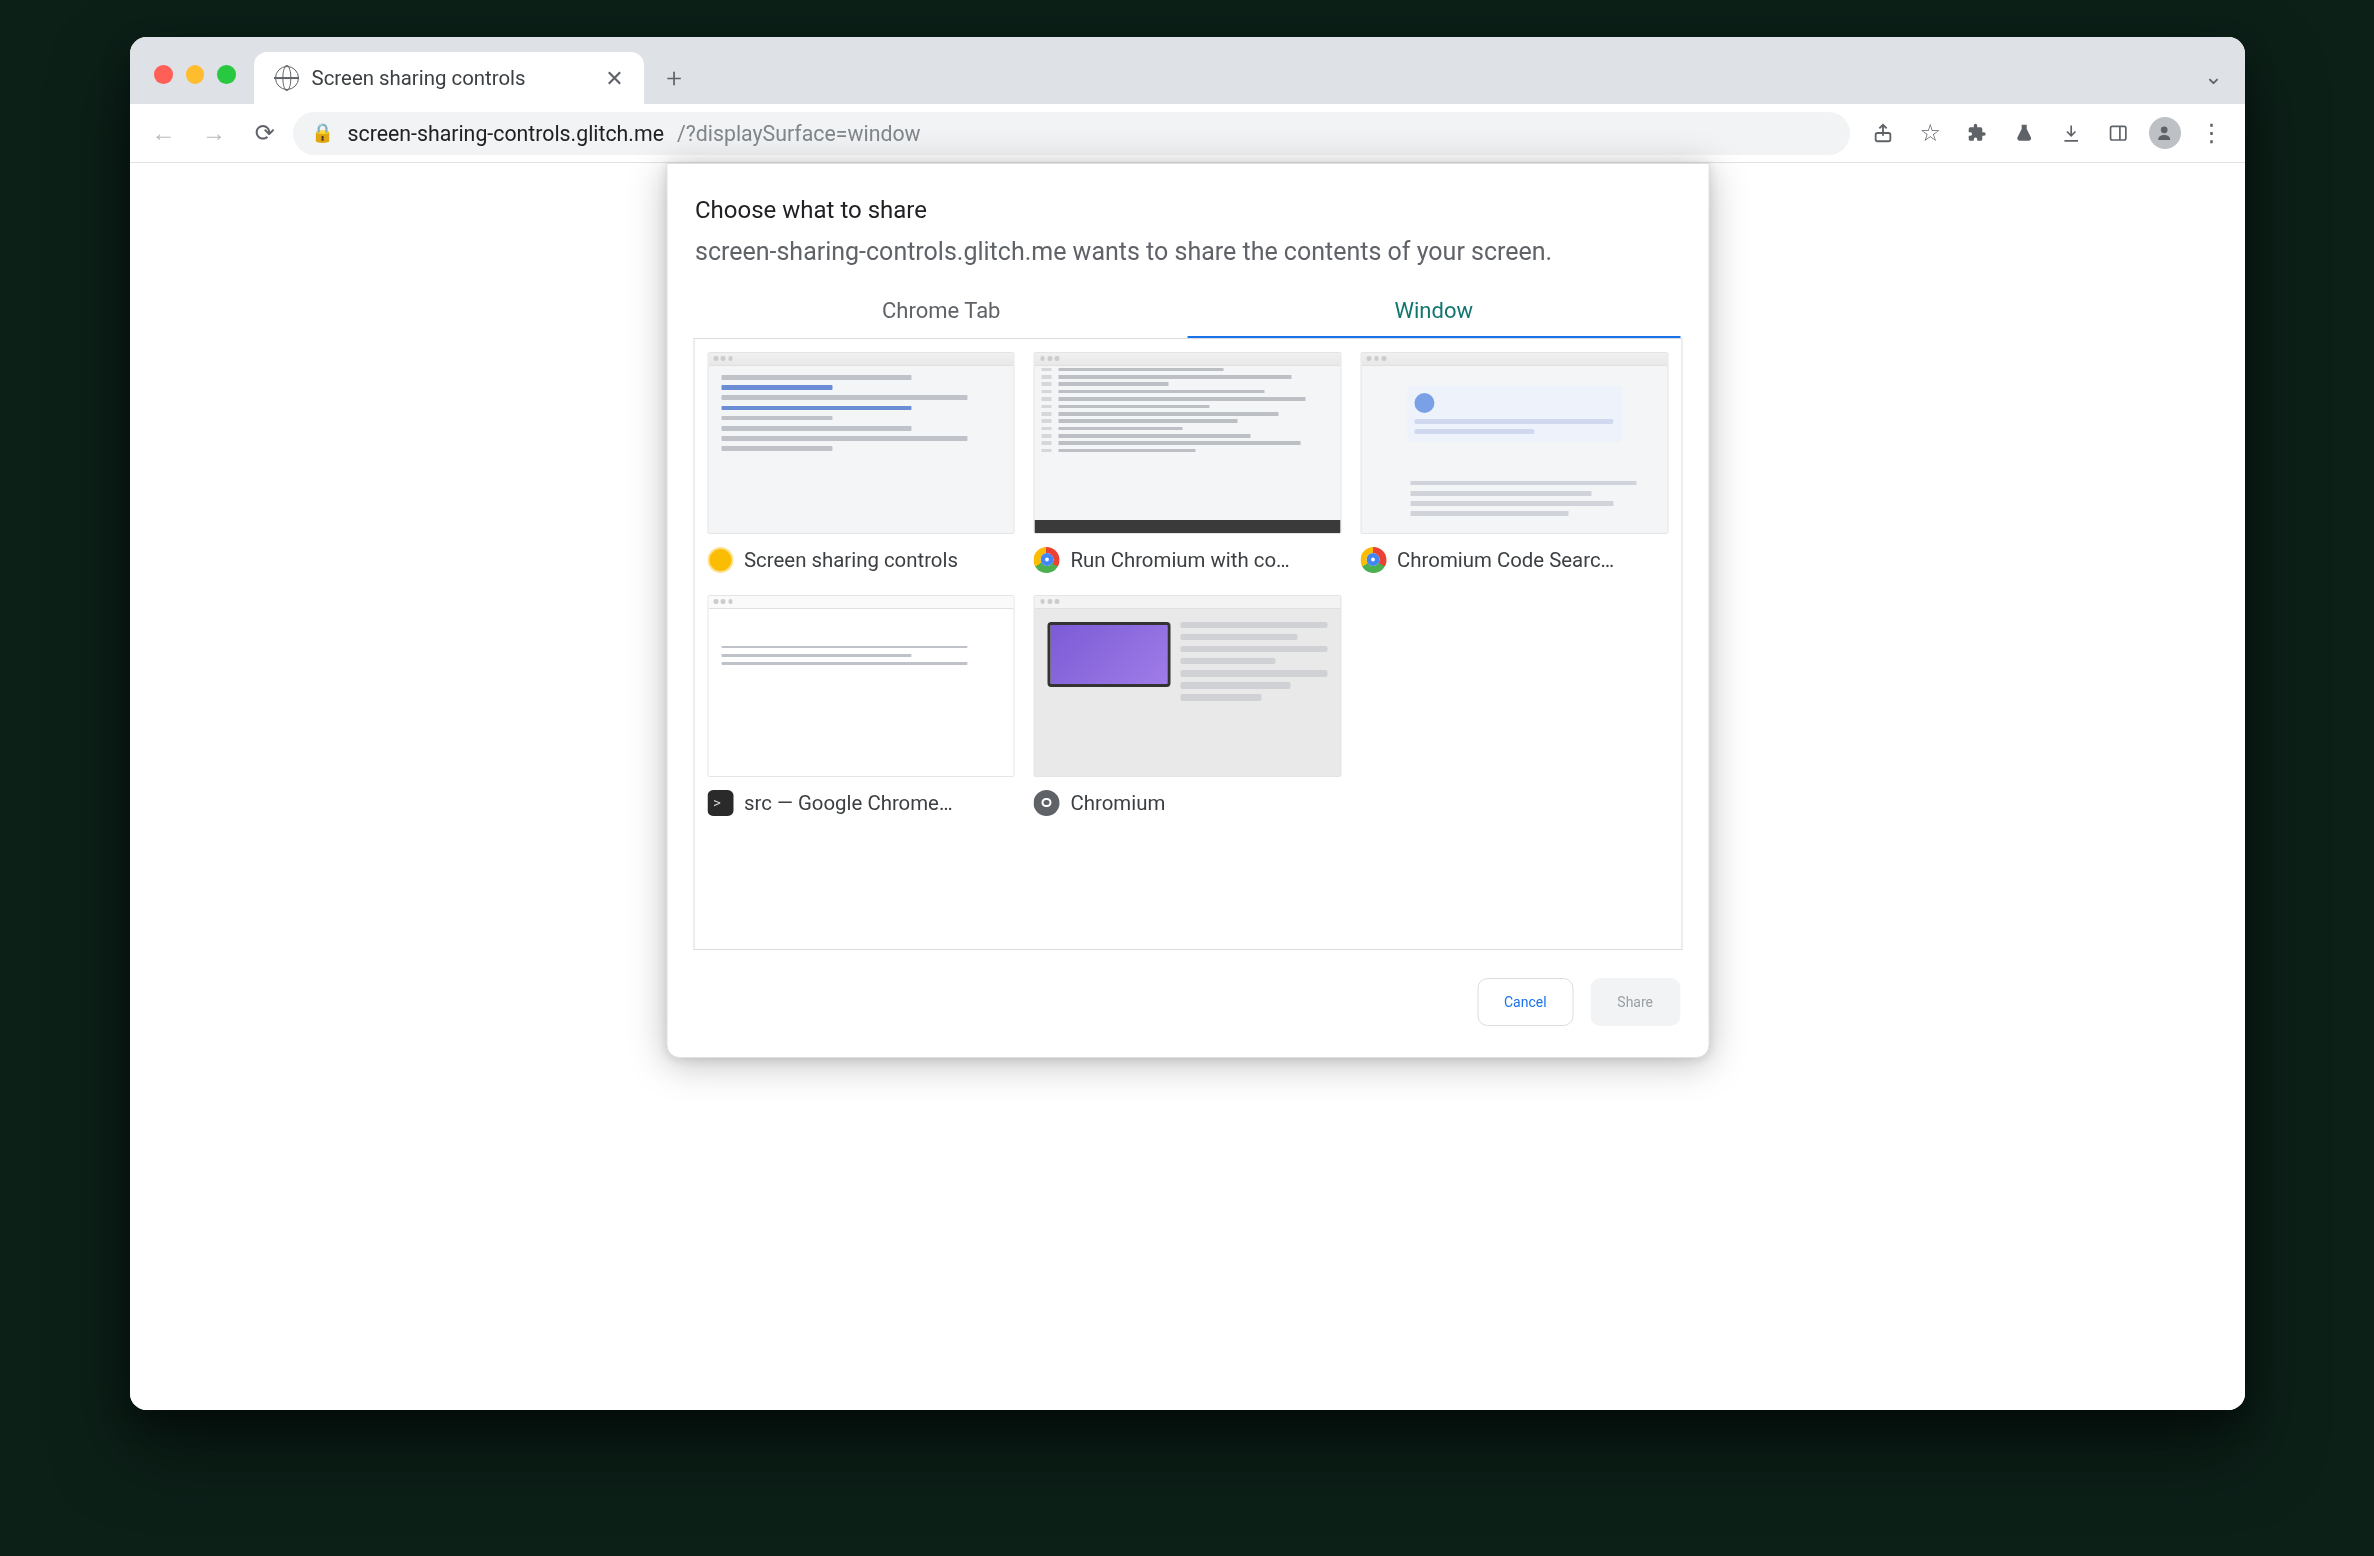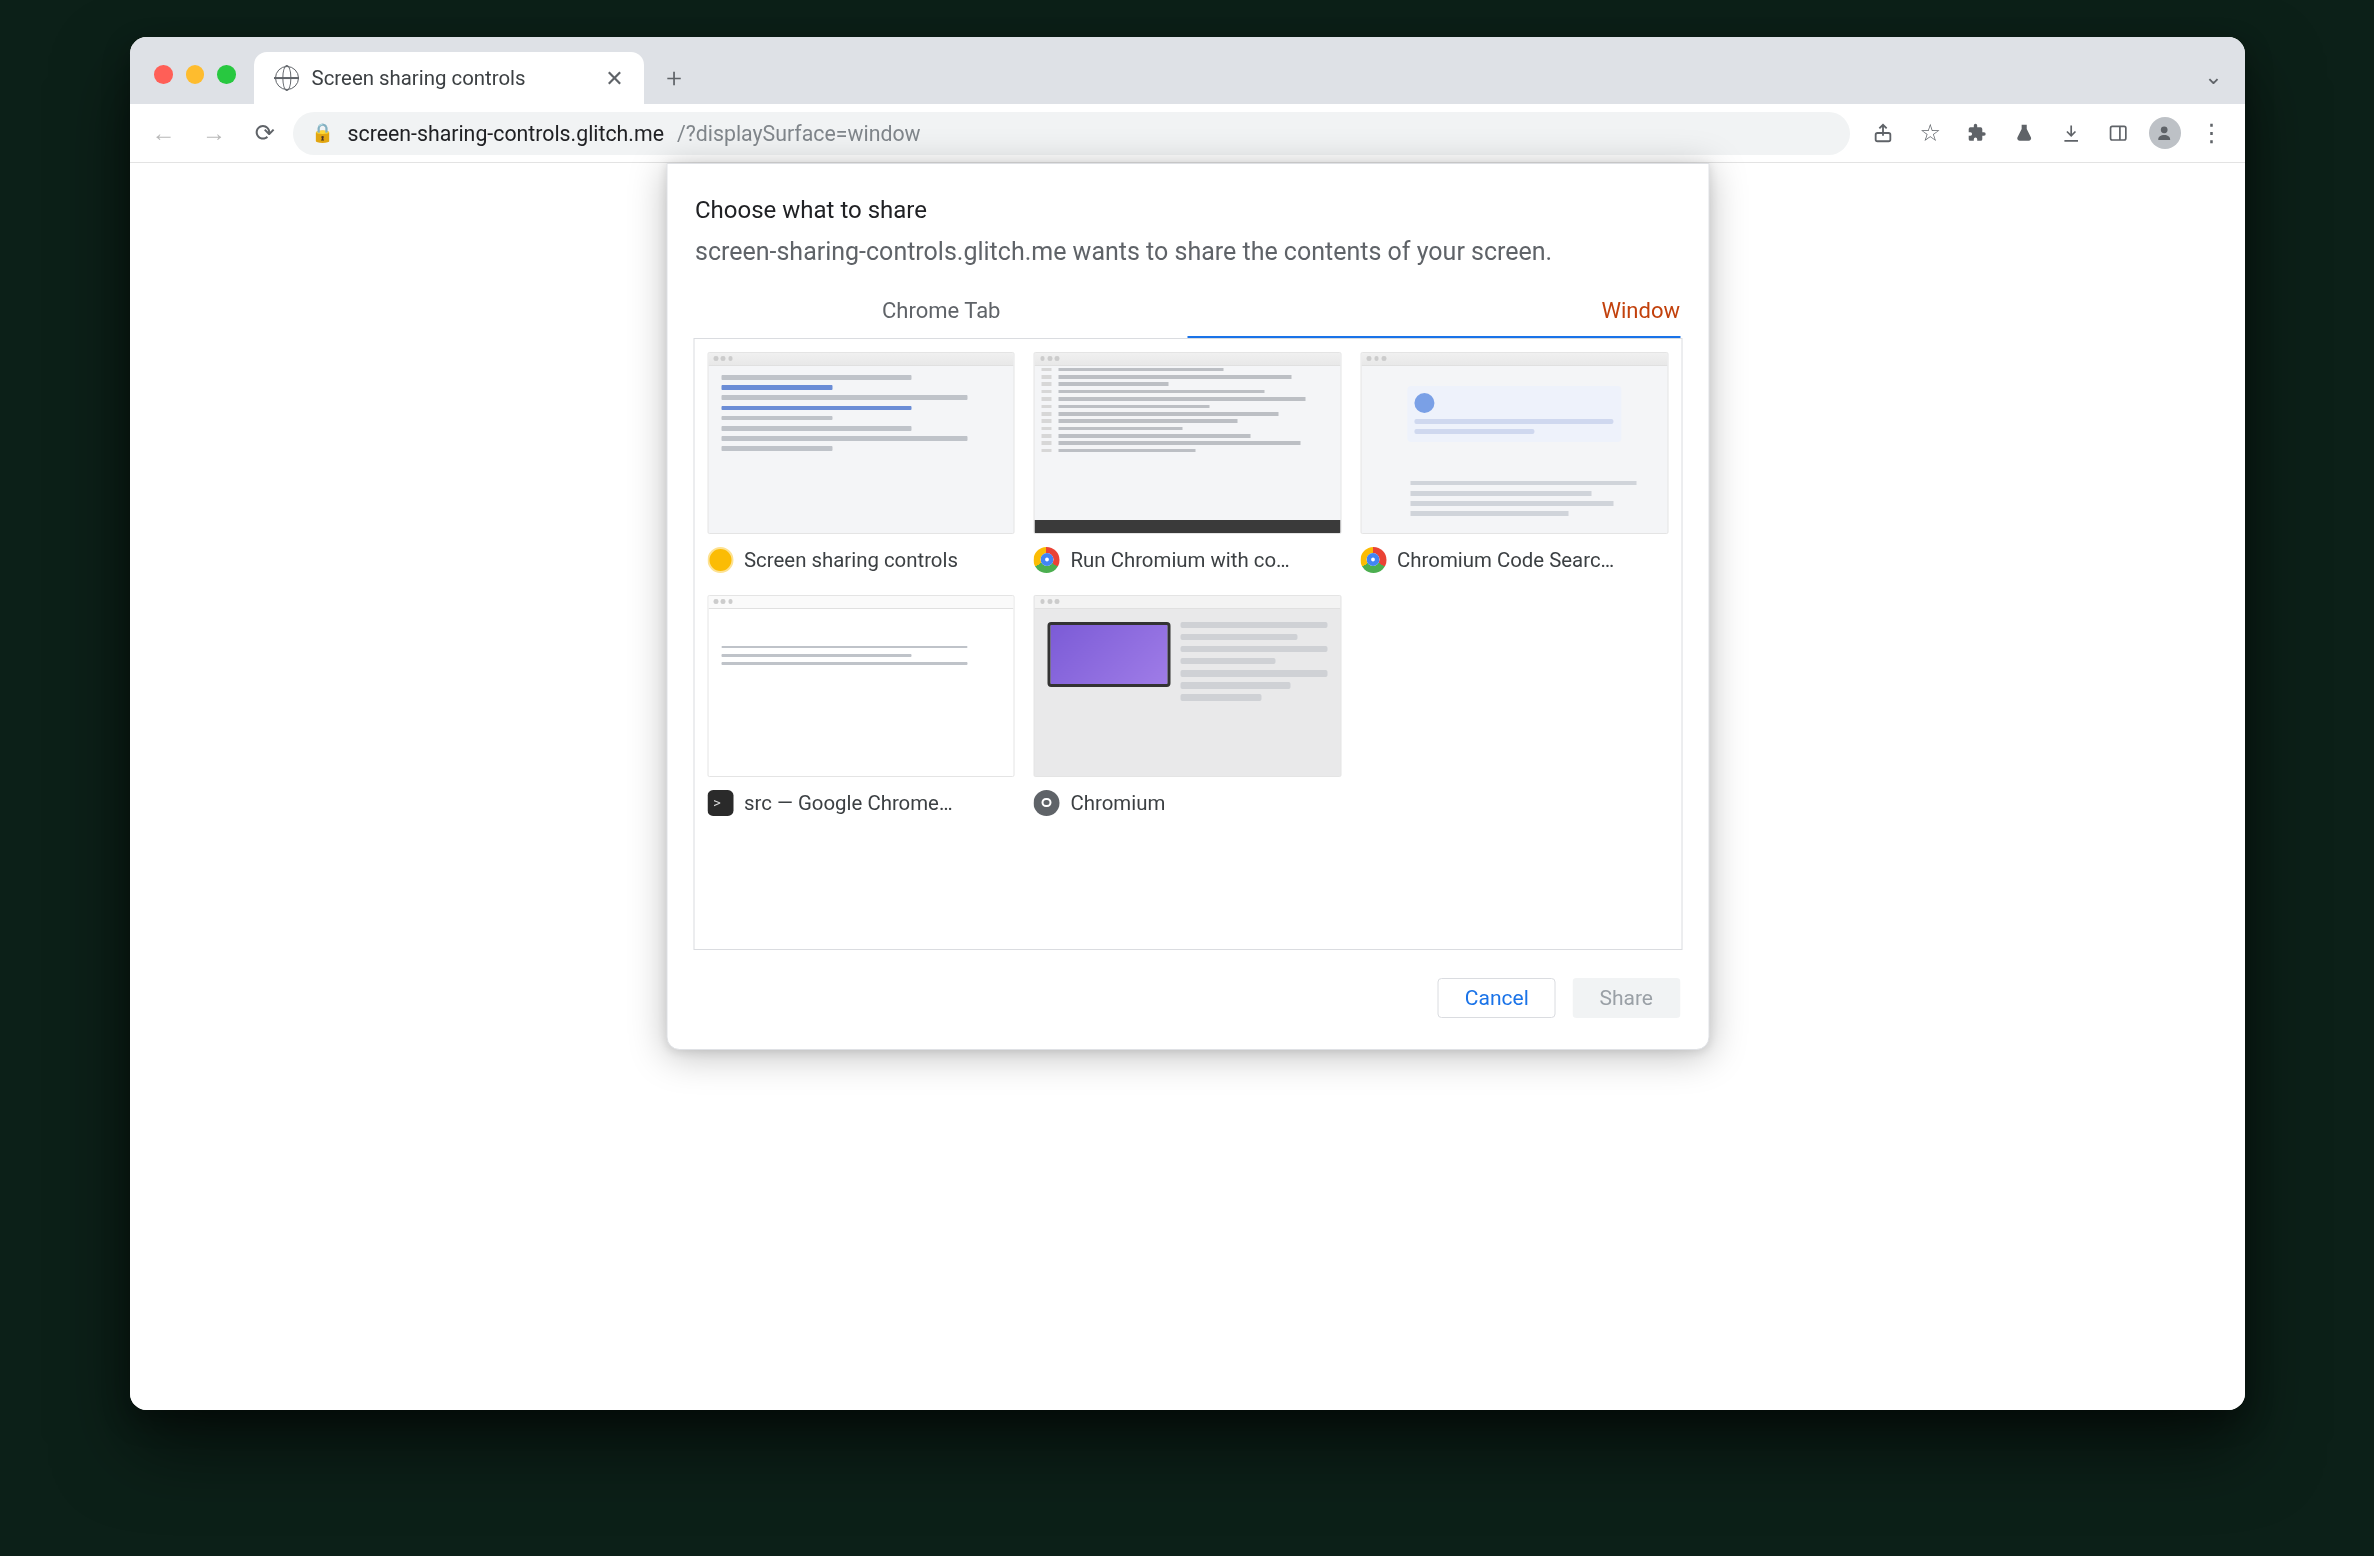--- a/index.html
+++ b/index.html
@@ -117,21 +117,21 @@
     font-size: 25px; color:#5f6368; padding: 3.7px 28px 16.7px 28px;
   }
   .modal-tabs {
     display:flex; border-bottom: none; margin: 0 28px;
   }
   .mtab {
     flex:1; text-align:center; padding: 15px 0 13px 0;
     font-size:22px; color:#5f6368; border-bottom:2.8px solid transparent;
     cursor:pointer;
   }
-  .mtab.active { color:#c2410c; border-bottom-color:#1a73e8;text-align:right; }
+  .mtab.active { color:#0f766e; border-bottom-color:#1a73e8; }
   .picker {
     border:0.9px solid #dadce0; margin: 0 26px;
     min-height: 612px;
     padding: 13px;
     display:grid;
     grid-template-columns: repeat(3, 1fr);
     gap: 22px 18.6px;
     align-content:start;
   }
   .item { cursor:pointer; }
@@ -163,21 +163,21 @@
   .app-icon.term{ background:#2a2a2a; border-radius:5.6px;}
   .app-icon.term::after{content:">"; color:#ddd; font-size:12px; font-family:monospace; position:relative; left:-2.8px;}
   .app-icon.gear{ background:#5f6368; position:relative;}
   .app-icon.gear::after{ content:""; position:absolute; inset:8.3px; border:2.8px solid #fff; border-radius:50%;}
 
   .modal-actions {
     display:flex; justify-content:flex-end; gap:16.7px;
     padding: 28px 28px 13px 28px;
   }
   .btn {
-    height:40px; padding: 0 26px; font-size:21px; border-radius:4px;
+    height:48px; padding: 0 26px; font-size:14px; border-radius:10px;
     display:flex; align-items:center; justify-content:center; cursor:pointer;
     border:0.9px solid #dadce0; color:#1a73e8; background:#fff;
   }
   .btn.disabled { background:#f1f3f4; color:#9aa0a6; border-color:transparent; cursor:default;}
 
   
   .thumb .centerblob{
     position:absolute; left:50%; top:33px; transform:translateX(-50%);
     width:70%; height:56px; background:#eef2fb; border-radius:3.7px;
     display:flex; flex-direction:column; gap:5.6px; padding:7.4px;

